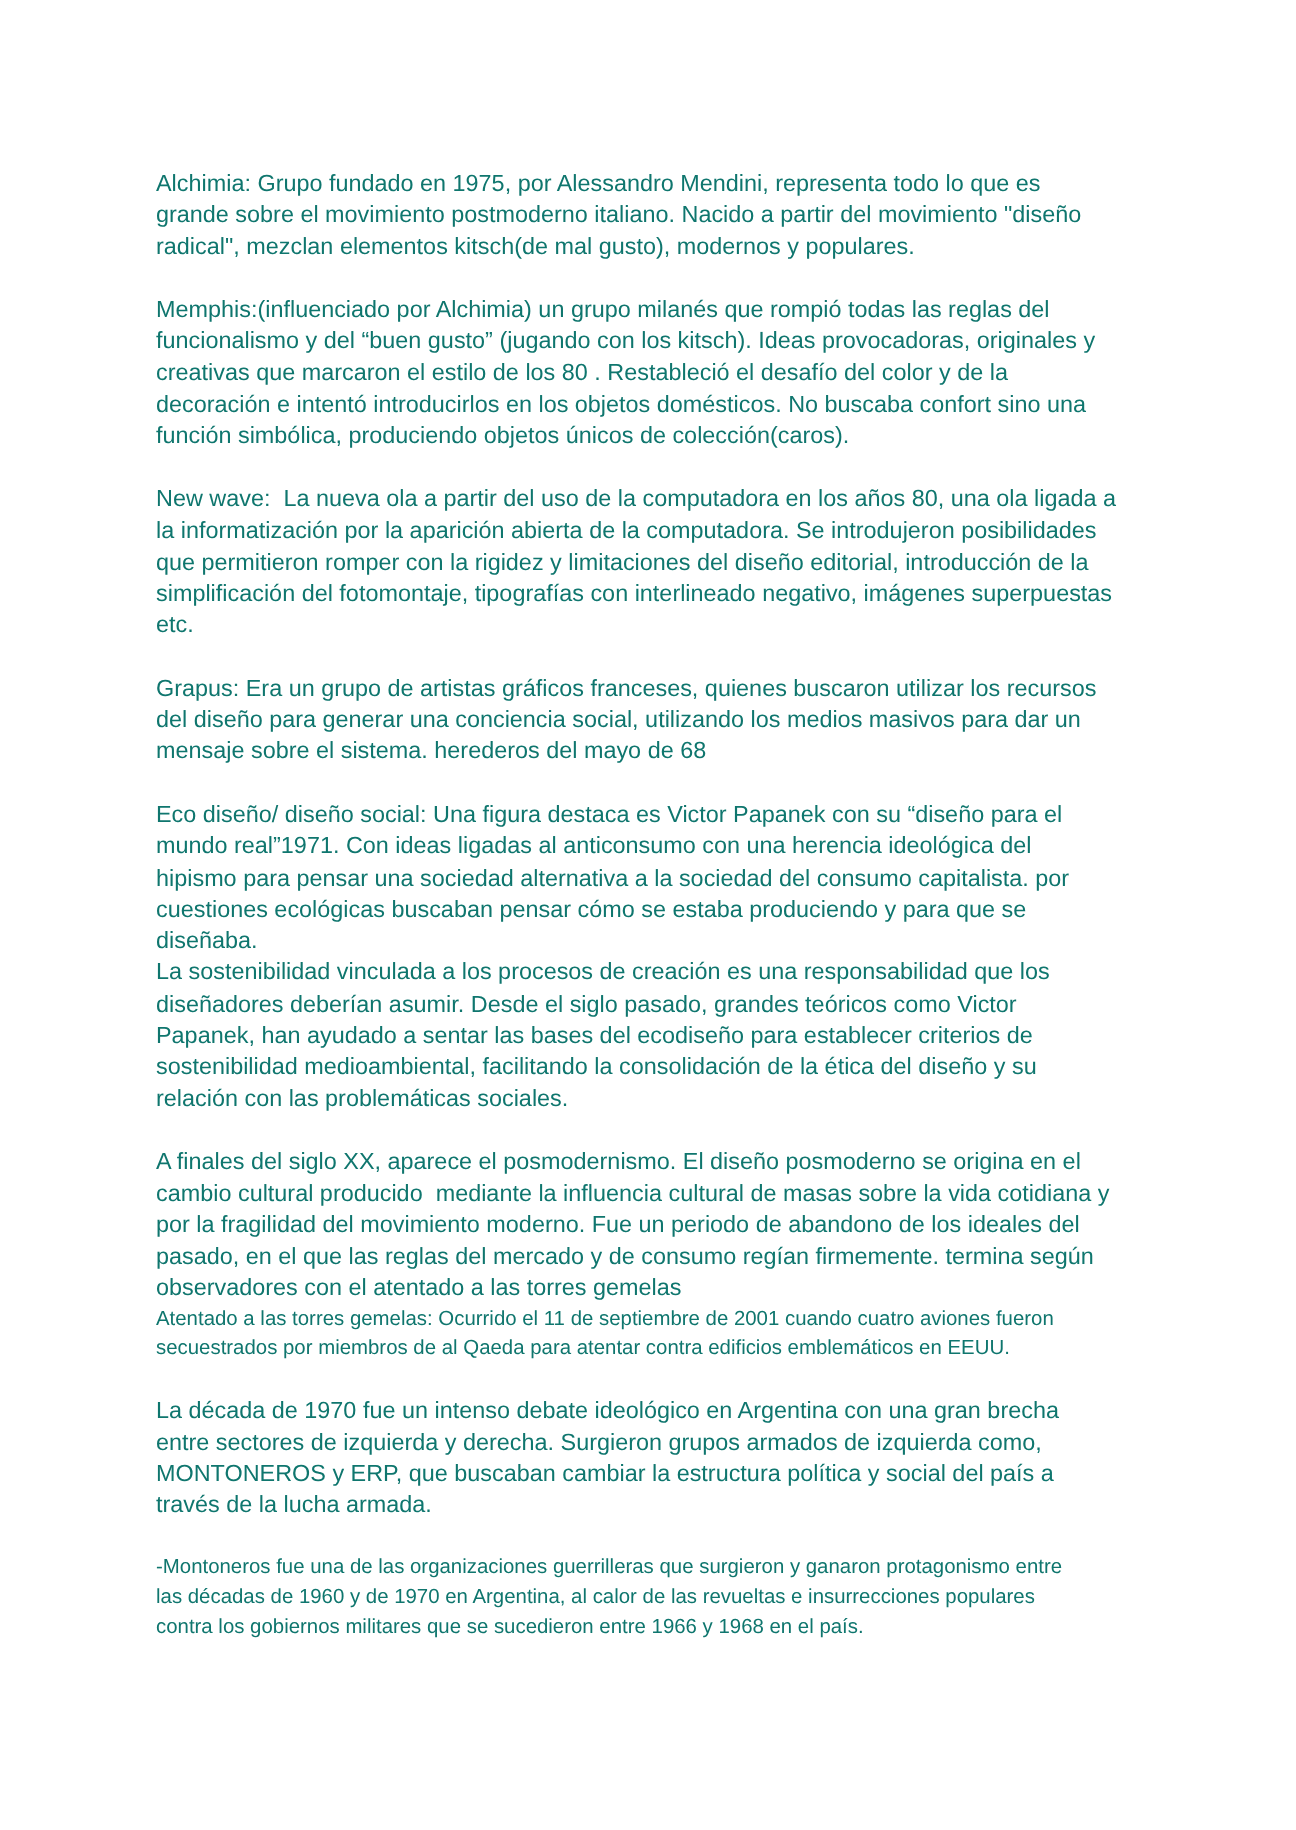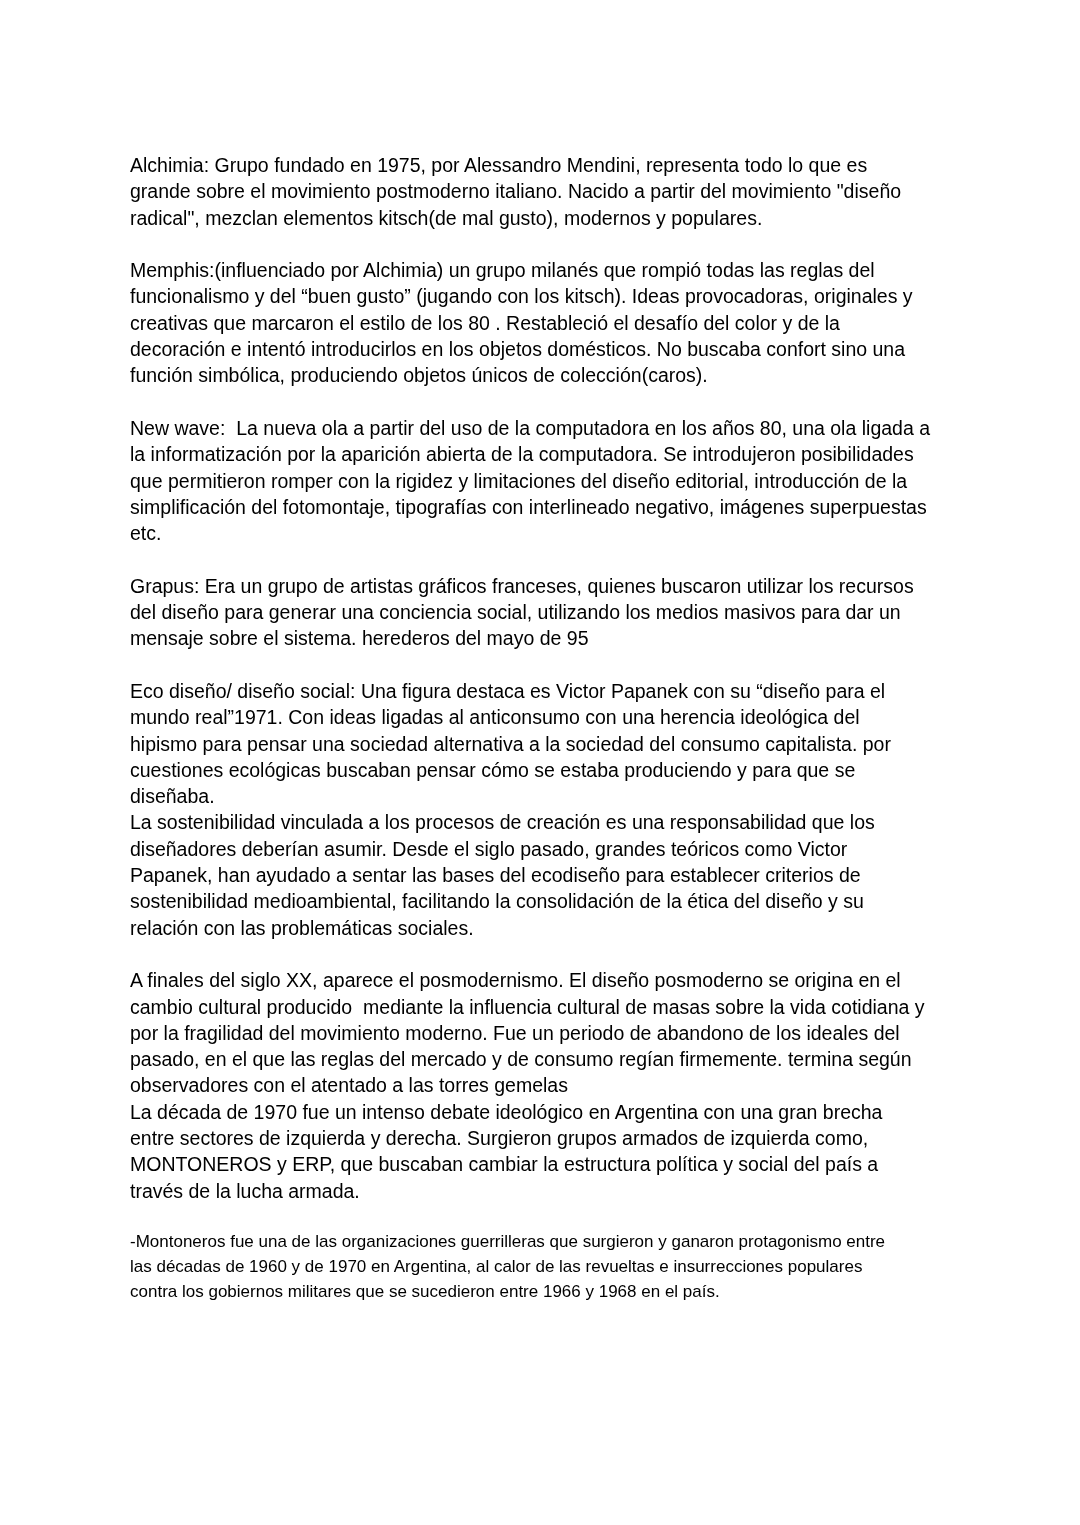--- a/index.html
+++ b/index.html
@@ -9,23 +9,23 @@
   body {
     width: 1080px;
     height: 1525px;
     background: #ffffff;
     position: relative;
     overflow: hidden;
   }
   .doc-page {
     position: absolute;
     left: 130px;
-    top: 152px;
+    top: 140px;
     width: 862px;
-    color: #000000;
+    color: #0f766e;
     font-family: "Liberation Sans", "DejaVu Sans", sans-serif;
     -webkit-font-smoothing: antialiased;
   }
   .para {
     margin: 0;
     white-space: pre-wrap;
     word-spacing: normal;
   }
   .para.body {
     font-size: 19.5px;
@@ -51,36 +51,38 @@
 creativas que marcaron el estilo de los 80 . Restableció el desafío del color y de la
 decoración e intentó introducirlos en los objetos domésticos. No buscaba confort sino una
 función simbólica, produciendo objetos únicos de colección(caros).</p>
     <p class="para body space-after">New wave:  La nueva ola a partir del uso de la computadora en los años 80, una ola ligada a
 la informatización por la aparición abierta de la computadora. Se introdujeron posibilidades
 que permitieron romper con la rigidez y limitaciones del diseño editorial, introducción de la
 simplificación del fotomontaje, tipografías con interlineado negativo, imágenes superpuestas
 etc.</p>
     <p class="para body space-after">Grapus: Era un grupo de artistas gráficos franceses, quienes buscaron utilizar los recursos
 del diseño para generar una conciencia social, utilizando los medios masivos para dar un
-mensaje sobre el sistema. herederos del mayo de 95</p>
+mensaje sobre el sistema. herederos del mayo de 68</p>
     <p class="para body space-after">Eco diseño/ diseño social: Una figura destaca es Victor Papanek con su “diseño para el
 mundo real”1971. Con ideas ligadas al anticonsumo con una herencia ideológica del
 hipismo para pensar una sociedad alternativa a la sociedad del consumo capitalista. por
 cuestiones ecológicas buscaban pensar cómo se estaba produciendo y para que se
 diseñaba.
 La sostenibilidad vinculada a los procesos de creación es una responsabilidad que los
 diseñadores deberían asumir. Desde el siglo pasado, grandes teóricos como Victor
 Papanek, han ayudado a sentar las bases del ecodiseño para establecer criterios de
 sostenibilidad medioambiental, facilitando la consolidación de la ética del diseño y su
 relación con las problemáticas sociales.</p>
     <p class="para body">A finales del siglo XX, aparece el posmodernismo. El diseño posmoderno se origina en el
 cambio cultural producido  mediante la influencia cultural de masas sobre la vida cotidiana y
 por la fragilidad del movimiento moderno. Fue un periodo de abandono de los ideales del
 pasado, en el que las reglas del mercado y de consumo regían firmemente. termina según
 observadores con el atentado a las torres gemelas</p>
+    <p class="para note space-after">Atentado a las torres gemelas: Ocurrido el 11 de septiembre de 2001 cuando cuatro aviones fueron
+secuestrados por miembros de al Qaeda para atentar contra edificios emblemáticos en EEUU.</p>
     <p class="para body space-after">La década de 1970 fue un intenso debate ideológico en Argentina con una gran brecha
 entre sectores de izquierda y derecha. Surgieron grupos armados de izquierda como,
 MONTONEROS y ERP, que buscaban cambiar la estructura política y social del país a
 través de la lucha armada.</p>
     <p class="para note">-Montoneros fue una de las organizaciones guerrilleras que surgieron y ganaron protagonismo entre
 las décadas de 1960 y de 1970 en Argentina, al calor de las revueltas e insurrecciones populares
 contra los gobiernos militares que se sucedieron entre 1966 y 1968 en el país.</p>
   </div>
 
 </body></html>

